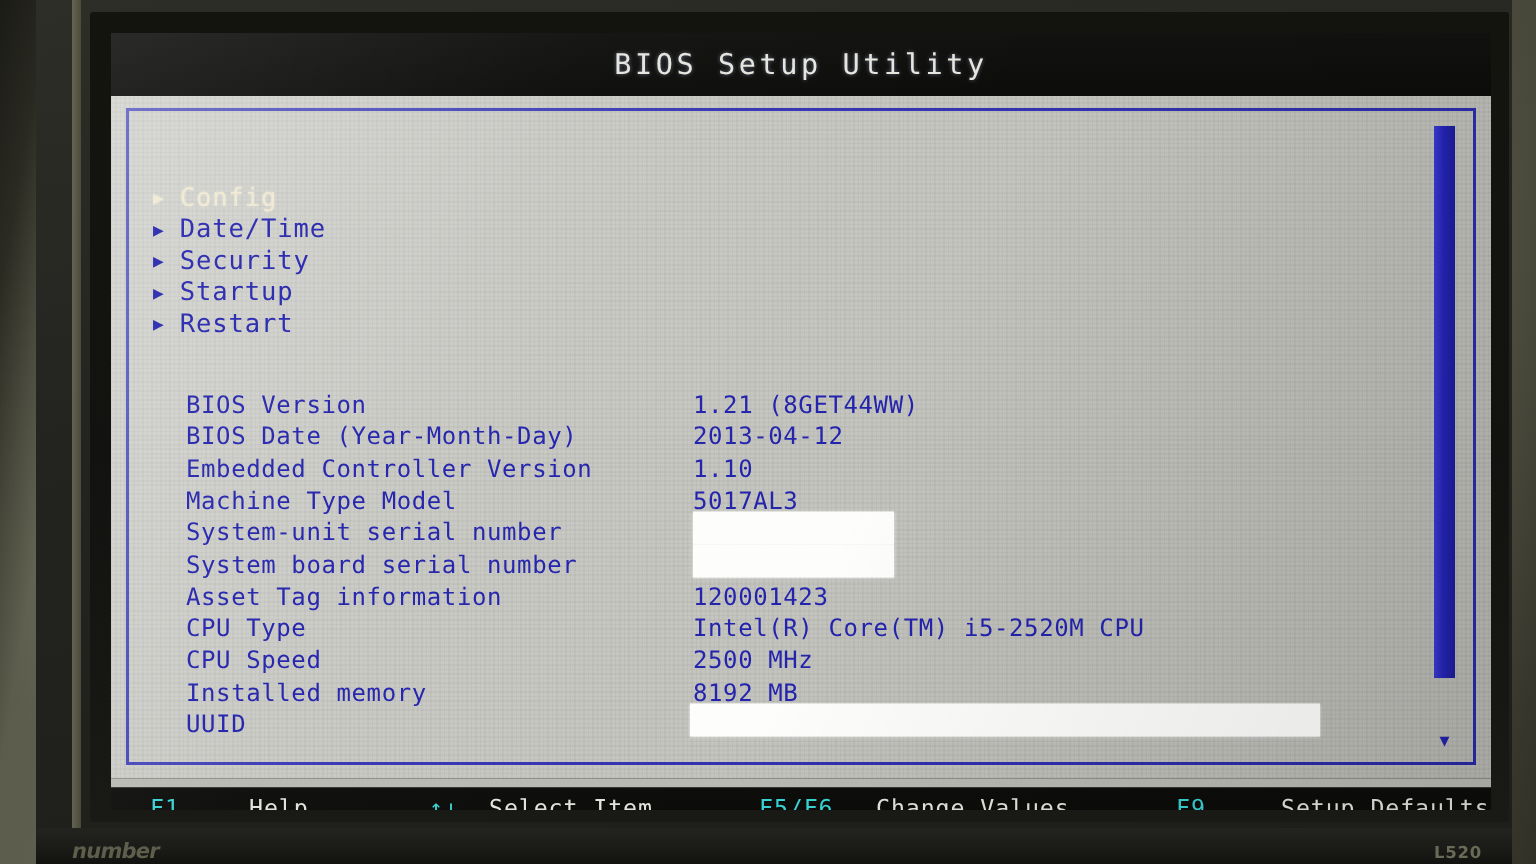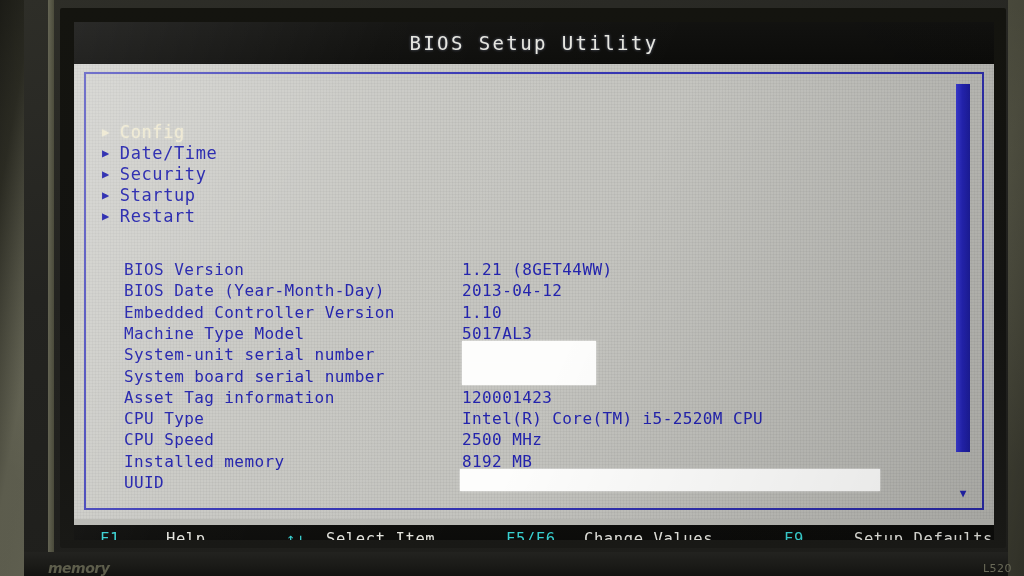--- a/index.html
+++ b/index.html
@@ -41,23 +41,23 @@
     position:absolute; left:24px; top:552px; width:984px; height:24px;
     background:linear-gradient(180deg,#232320 0%,#1a1a17 60%,#121210 100%);
   }
   #logo-lenovo{
     position:absolute; left:48px; top:560px;
     font-family:"DejaVu Sans","Liberation Sans",sans-serif;
     font-style:italic; font-weight:bold; font-size:14px;
     color:#5e5e4c; letter-spacing:-.5px;
   }
   #logo-model{
-    position:absolute; right:12px; top:562px;
+    position:absolute; right:36px; top:562px;
     font-family:"DejaVu Sans","Liberation Sans",sans-serif;
-    font-size:11px; color:#6a6a58; letter-spacing:.5px;
+    font-size:11px; color:#6a6a58; letter-spacing:.5px;font-weight:bold;
   }
 
   
   #screen{
     position:absolute; left:50px; top:22px; width:920px; height:518px;
     background:#0a0a08;
     overflow:hidden;
   }
   #screen:after{  
     content:""; position:absolute; inset:0; pointer-events:none;
@@ -250,14 +250,14 @@
         <div class="d" style="grid-area: 1 / 4;">Select Item</div>
         <div class="k" style="grid-area: 1 / 5;">F5/F6</div>
         <div class="d" style="grid-area: 1 / 6;">Change Values</div>
         <div class="k" style="grid-area: 1 / 7;">F9</div>
         <div class="d" style="grid-area: 1 / 8;">Setup Defaults</div>
       </div>
   </div>
 </div>
 
 <div id="bezel-bottom"></div>
-<div id="logo-lenovo">memory</div>
+<div id="logo-lenovo">number</div>
 <div id="logo-model">L520</div>
 
 </body></html>

